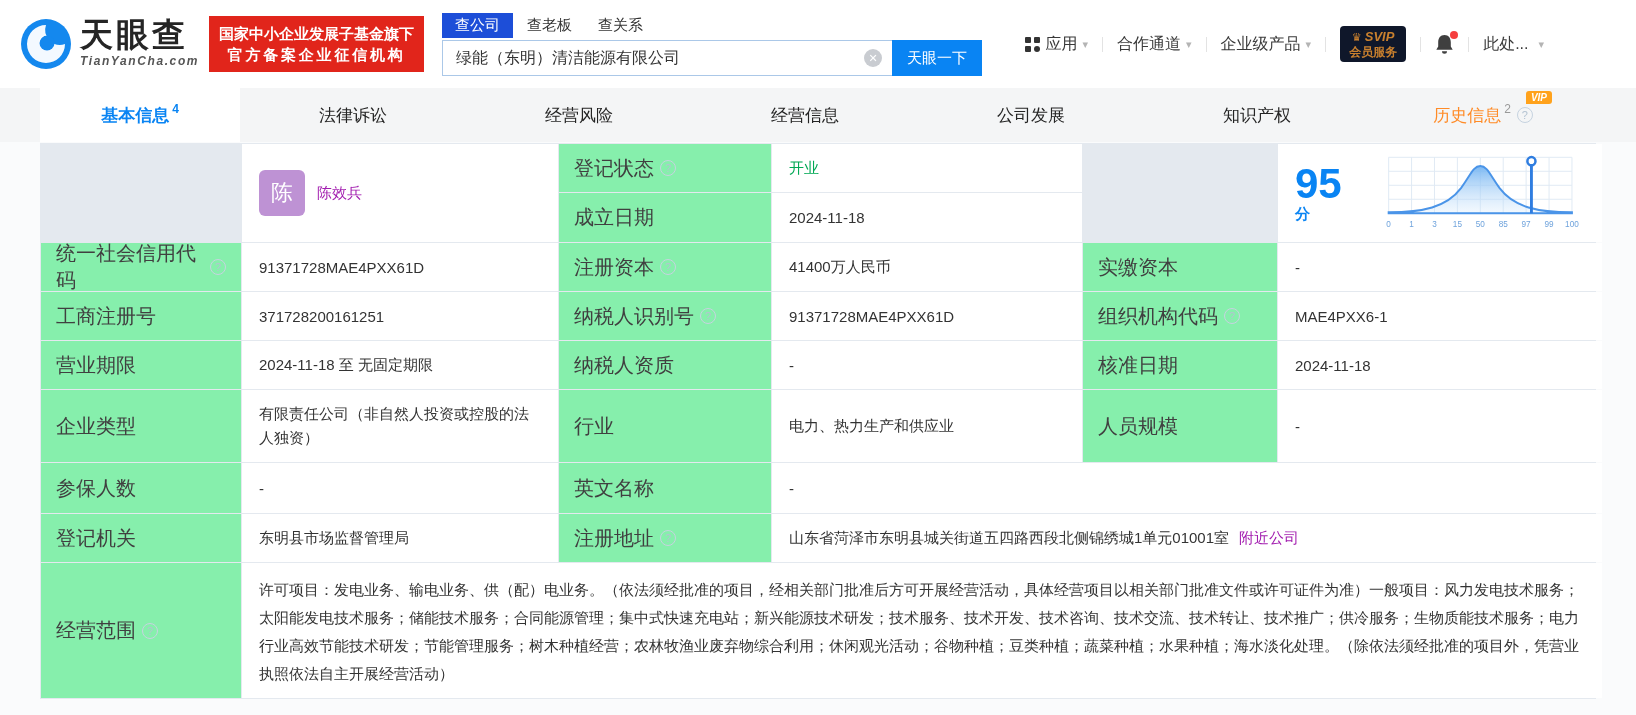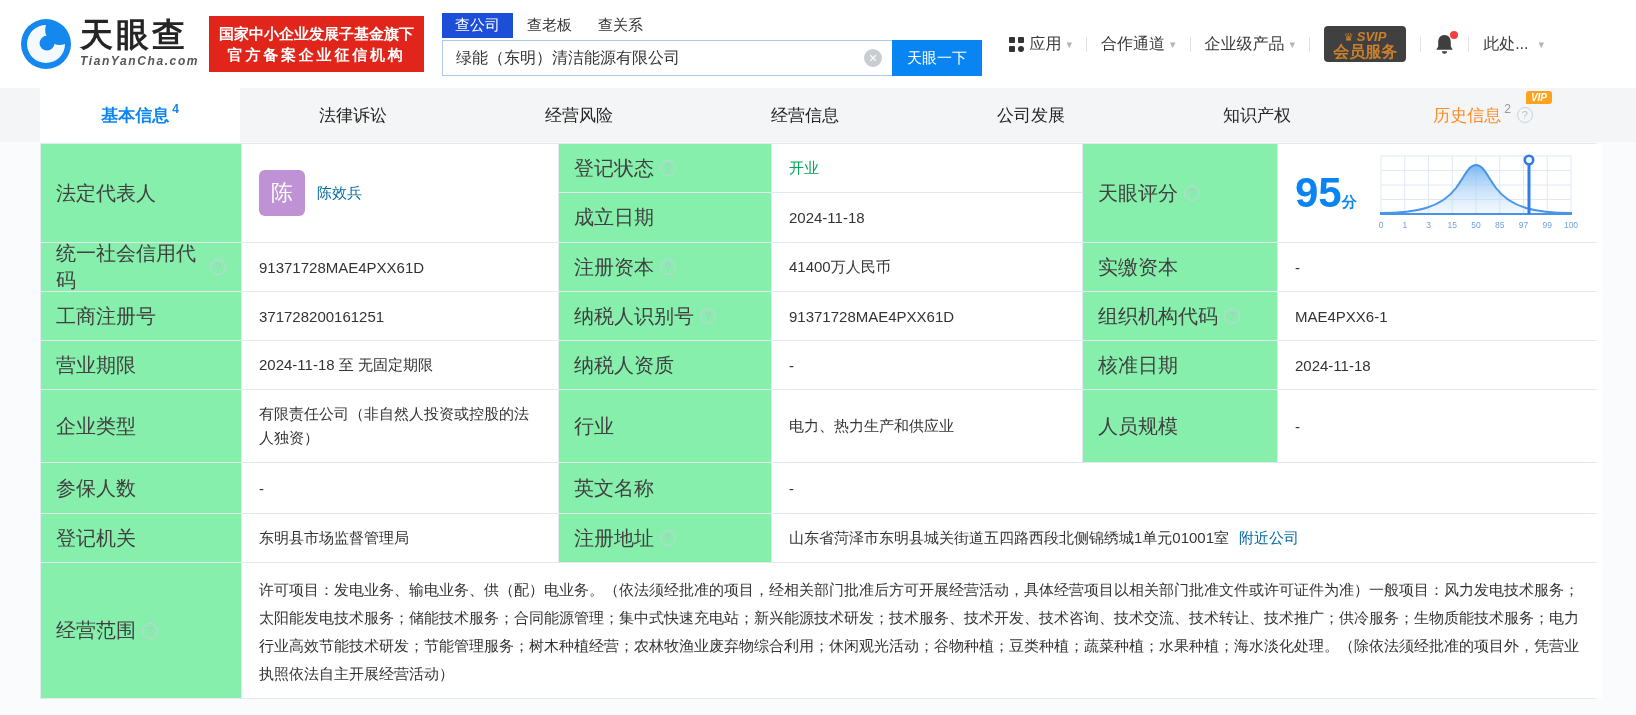--- a/index.html
+++ b/index.html
@@ -34,24 +34,24 @@
   }
   .clear-icon::after { content:"✕"; }
   .search-btn { width:90px; height:36px; background:#0984f3; color:#fff; border:none; font-size:15px; cursor:pointer;
     font-family:"Liberation Sans","DejaVu Sans",sans-serif; }
   .nav { margin-left:auto; display:flex; align-items:center; padding-right:92px; }
   .nav-item { display:flex; align-items:center; font-size:16px; color:#3a3a3a; cursor:pointer; white-space:nowrap; }
   .nav-item .ic { margin-right:6px; display:flex; }
   .caret { margin-left:5px; font-size:11px; color:#b4b4b4; }
   .caret::after { content:"▾"; }
   .sep { width:1px; height:15px; background:#e3e3e3; margin:0 14px; }
-  .svip-badge { background:#404040; border-radius:4px; padding:3px 9px; text-align:center; cursor:pointer; }
+  .svip-badge { background:#0f172a; border-radius:4px; padding:3px 9px; text-align:center; cursor:pointer; }
   .svip-top { color:#c9802e; font-weight:bold; font-style:italic; font-size:13px; line-height:15px; }
   .svip-top::before { content:"♛ "; font-style:normal; font-size:11px; }
-  .svip-bottom { color:#c9802e; font-weight:bold; font-size:16px; line-height:14px; }
+  .svip-bottom { color:#c9802e; font-weight:bold; font-size:12px; line-height:14px; }
   .bell-wrap { position:relative; display:flex; cursor:pointer; }
   .bell-dot { position:absolute; top:-3px; right:-4px; width:8px; height:8px; border-radius:50%; background:#f53f3f; }
   
   .tabbar { height:54px; background:#f4f5f6; display:flex; padding:0 40px; }
   .tab { flex:1; display:flex; align-items:center; justify-content:center; font-size:17px; color:#242424;
          cursor:pointer; position:relative; white-space:nowrap; }
   .tab.active { flex:0 0 200px; background:#fff; color:#0984f3; font-weight:bold; }
   .tab .count { font-size:12px; margin-left:3px; position:relative; top:-6px; }
   .tab.active .count { color:#0984f3; }
   .tab.history { color:#ff8b27;align-items:center; }
@@ -64,25 +64,25 @@
     display:grid;
     grid-template-columns:200px 316px 212px 310px 194px 324px;
     grid-template-rows:48px 49px 48px 48px 48px 72px 50px 48px 135px;
     gap:1px; background:#e4e9ef; border:1px solid #e4e9ef; width:1556px;
   }
   .lbl { background:#86efac; display:flex; align-items:center; padding:0 15px; font-size:20px; color:#404040; }
   .val { background:#fff; display:flex; align-items:center; padding:0 17px; font-size:15px; color:#333; }
   .help { width:16px; height:16px; border:1px solid #c6d3e0; border-radius:50%; color:#b4c3d2; font-size:11px;
           line-height:14px; text-align:center; margin-left:6px; flex:none; cursor:pointer; }
   .help::after { content:"?"; }
-  .link { color:#0369a1; cursor:pointer; }
+  .link { color:#a21caf; cursor:pointer; }
   .green { color:#00a854; }
   .avatar { width:46px; height:46px; border-radius:6px; background:#be92d4; color:#fff; font-size:22px;
             display:flex; align-items:center; justify-content:center; margin-right:12px; cursor:pointer; }
-  .score-val { gap:14px; }
+  .score-val { gap:24px; }
   .score-num { font-size:42px; font-weight:bold; color:#0984f3; line-height:42px; }
   .score-unit { font-size:15px; color:#0984f3; font-weight:bold; }
   .scope-val { display:block; padding:13px 17px; line-height:28px; font-size:15px; }
   .addr-text { margin-right:10px; }
 </style>
 </head>
 <body>
 
 <div class="header">
   <div class="logo">
@@ -173,36 +173,31 @@
     <span class="vip-tag">VIP</span>
     <span>历史信息</span>
     <span class="count">2</span>
     <span class="help"></span>
   </div>
 </div>
 
 <div class="content">
   <div class="info-table">
 
-    <div class="lbl" style="grid-area:1/1/3/2">法定代表人</div>
     <div class="val" style="grid-area:1/2/3/3">
       <span class="avatar">陈</span>
       <span class="link">陈效兵</span>
     </div>
     <div class="lbl" style="grid-area:1/3/2/4">
       <span>登记状态</span>
         <span class="help"></span>
     </div>
     <div class="val green" style="grid-area:1/4/2/5">开业</div>
     <div class="lbl" style="grid-area:2/3/3/4">成立日期</div>
     <div class="val" style="grid-area:2/4/3/5">2024-11-18</div>
-    <div class="lbl" style="grid-area:1/5/3/6">
-      <span>天眼评分</span>
-        <span class="help"></span>
-    </div>
     <div class="val score-val" style="grid-area:1/6/3/7">
       <span>
         <span class="score-num">95</span><span class="score-unit">分</span>
       </span>
       <svg width="214" height="82" viewBox="0 0 214 82">
         <defs>
           <linearGradient id="bellGrad" x1="0" y1="0" x2="0" y2="1">
             <stop offset="0" stop-color="#74b4f2" stop-opacity="0.95"></stop>
             <stop offset="1" stop-color="#cfe6fb" stop-opacity="0.25"></stop>
           </linearGradient>

